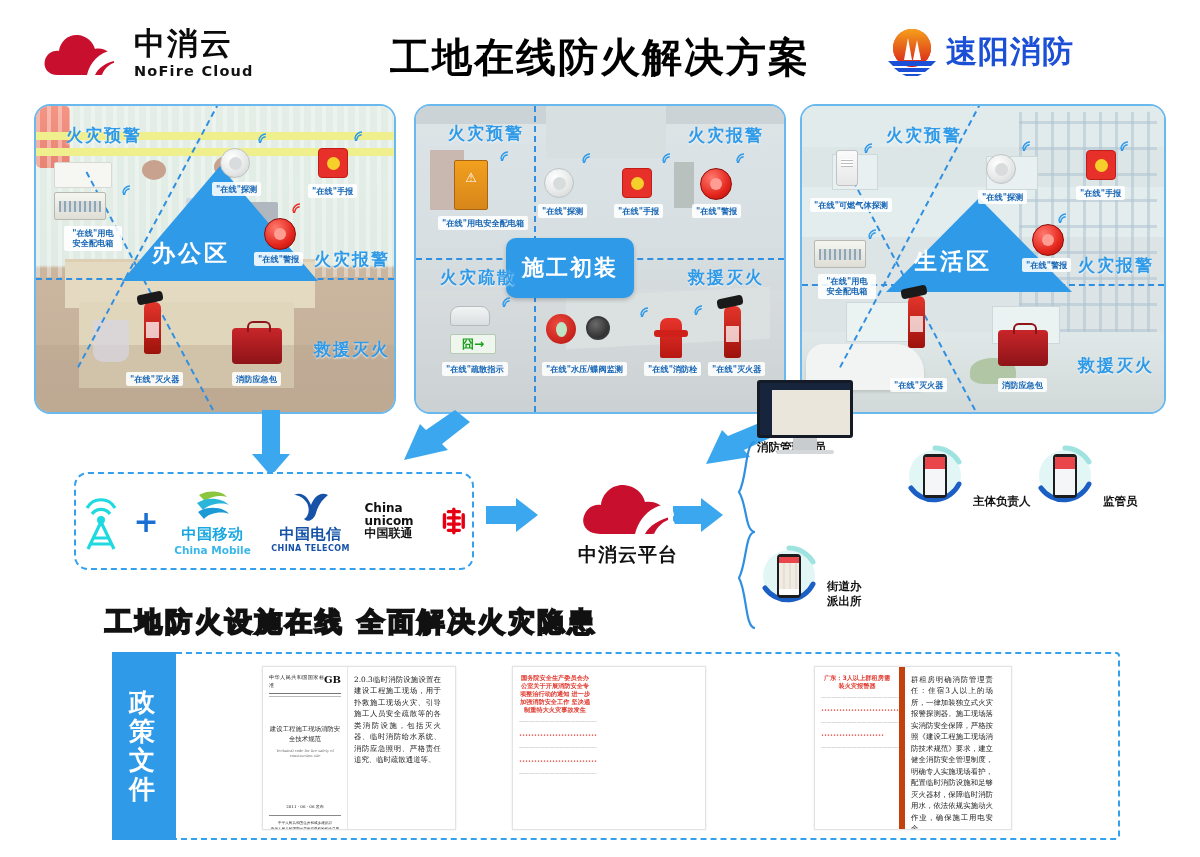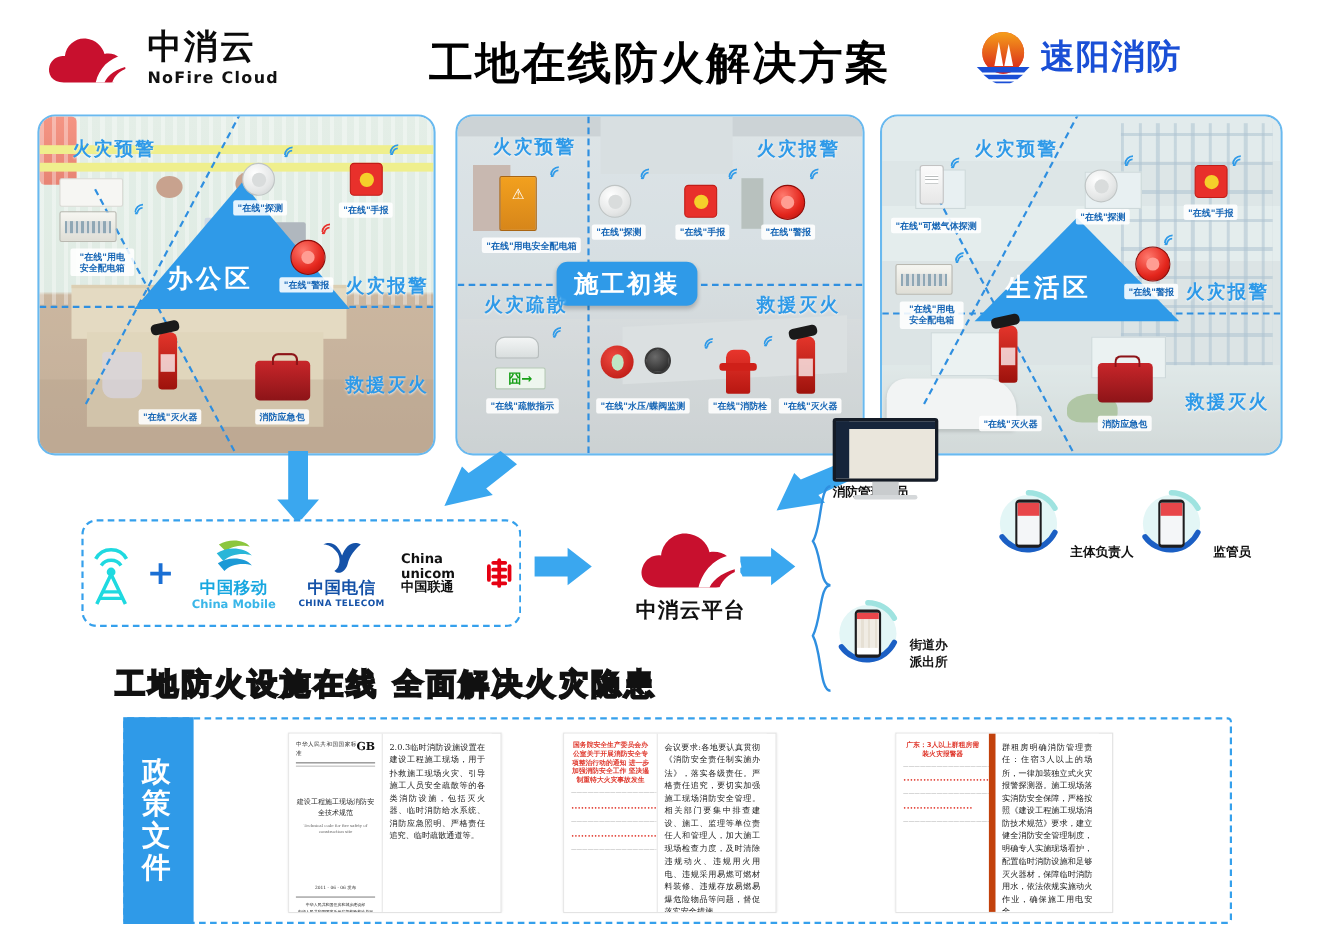--- a/index.html
+++ b/index.html
@@ -63,21 +63,21 @@
   .rubble { position:absolute; left:0; right:0; top:60%; height:40%;
     background:linear-gradient(to bottom,#c6cdcf,#b6bec0); }
 
   
   .diag { position:absolute; border-left:2px dashed #2f8fe0; height:150%; transform-origin:top left; }
   .hline { position:absolute; left:0; right:0; border-top:2px dashed #2f8fe0; }
   .vline { position:absolute; top:0; bottom:0; border-left:2px dashed #2f8fe0; }
   .zone-label { position:absolute; font-size:23px; font-weight:bold; color:#fff; letter-spacing:3px; white-space:nowrap; }
   .zone-pill {
     position:absolute; background:#2f9ae8; color:#fff; font-size:22px; font-weight:bold;
-    padding:5px 16px; border-radius:10px; letter-spacing:2px; white-space:nowrap;
+    padding:15px 16px; border-radius:10px; letter-spacing:2px; white-space:nowrap;
     box-shadow:0 2px 4px rgba(0,0,0,.2);
   }
 
   
   .cap { position:absolute; color:#2f9ae8; font-size:17px; font-weight:bold; letter-spacing:2px; white-space:nowrap;
          text-shadow:0 1px 2px rgba(255,255,255,.85); }
 
   
   .chip {
     position:absolute; background:rgba(255,255,255,.88); color:#1766b5;
@@ -663,23 +663,20 @@
       </div>
       <div class="doc-txt red" style="margin-top:6px;">••••••••••••••••••••••••••••••••••••••••</div>
       <div class="doc-txt" style="color:#9a9a9a;margin-top:4px;">
         ——————————————————————————————————————————————————————————————————————————————————————————————————————
       </div>
       <div class="doc-txt red" style="margin-top:6px;">•••••••••••••••••••••••••••••</div>
       <div class="doc-txt" style="color:#9a9a9a;margin-top:4px;">
         ——————————————————————————————————————————————————————————————————————————————————
       </div>
     </div>
-    <div class="doc-page wide" style="border-left:1px solid #e6e6e6;">
-      <div class="doc-read">会议要求:各地要认真贯彻《消防安全责任制实施办法》，落实各级责任。严格责任追究，要切实加强施工现场消防安全管理。相关部门要集中排查建设、施工、监理等单位责任人和管理人，加大施工现场检查力度，及时清除违规动火、违规用火用电、违规采用易燃可燃材料装修、违规存放易燃易爆危险物品等问题，督促落实安全措施。</div>
-    </div>
   </div>
 
   <div class="doc-group" style="left:700px;width:198px;">
     <div class="doc-page">
       <div class="doc-head-red">广东：3人以上群租房需装火灾报警器</div>
       <div class="doc-txt" style="color:#9a9a9a;">
         ————————————————————————————————————————————————————————————————————————————————————————————
       </div>
       <div class="doc-txt red" style="margin-top:5px;">••••••••••••••••••••••••••</div>
       <div class="doc-txt" style="color:#9a9a9a;margin-top:4px;">

